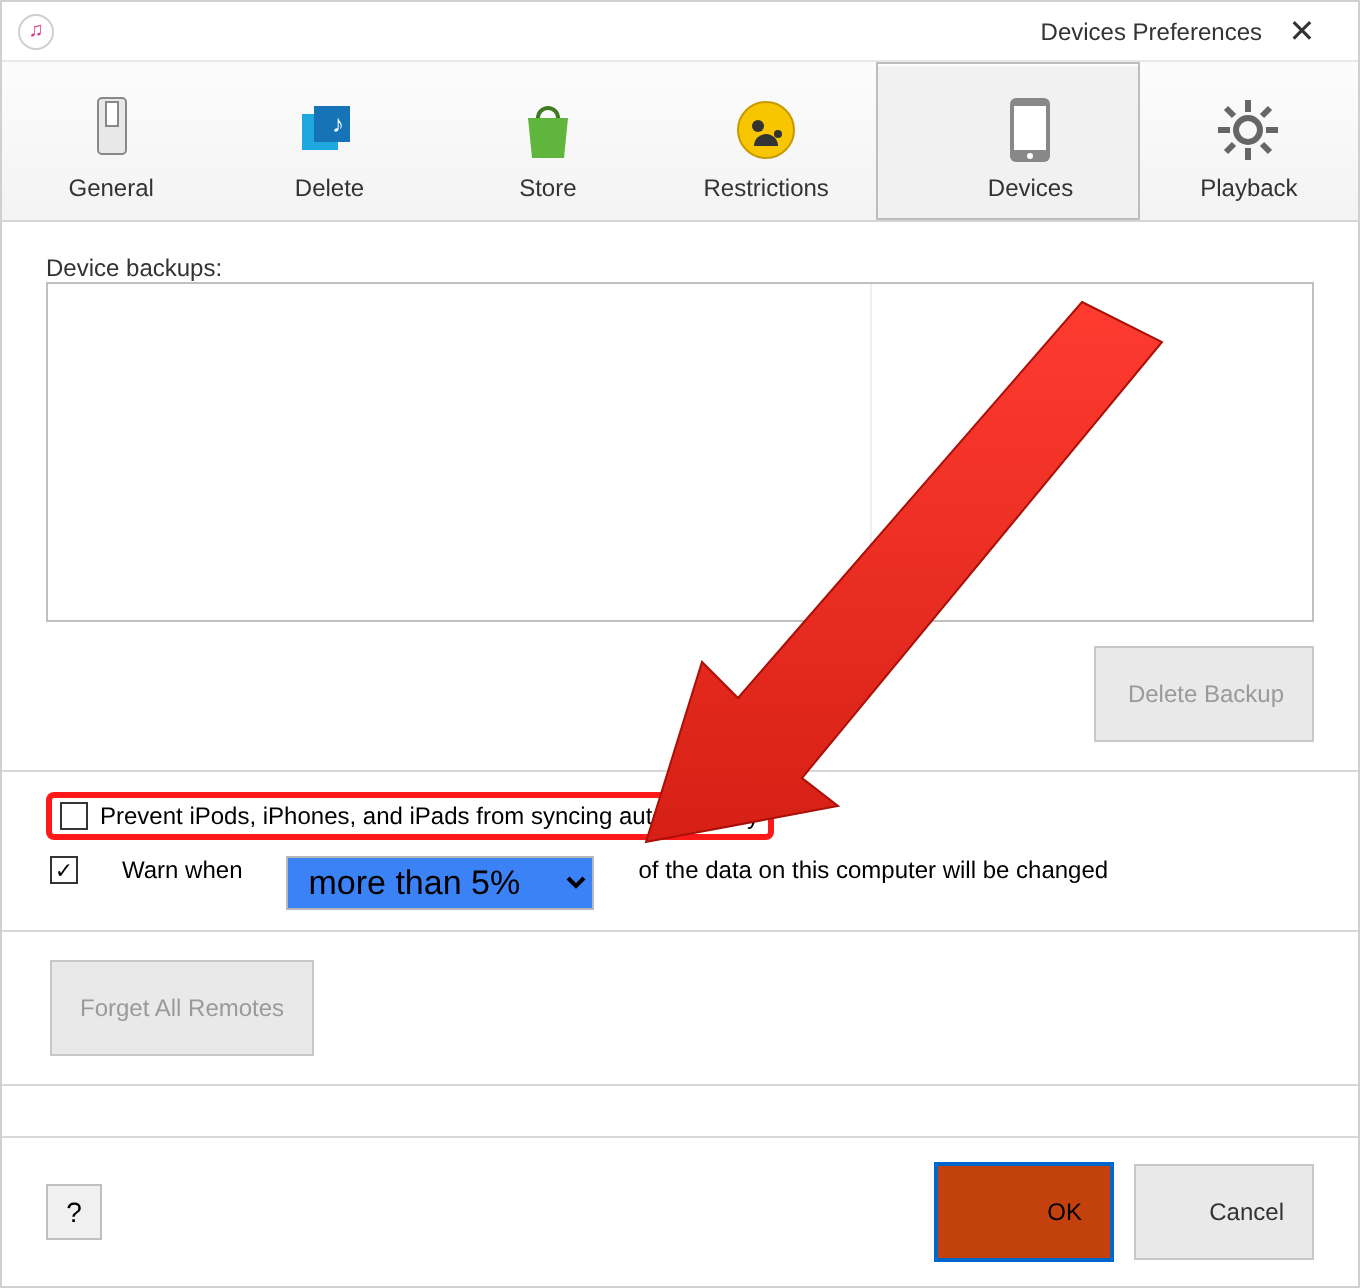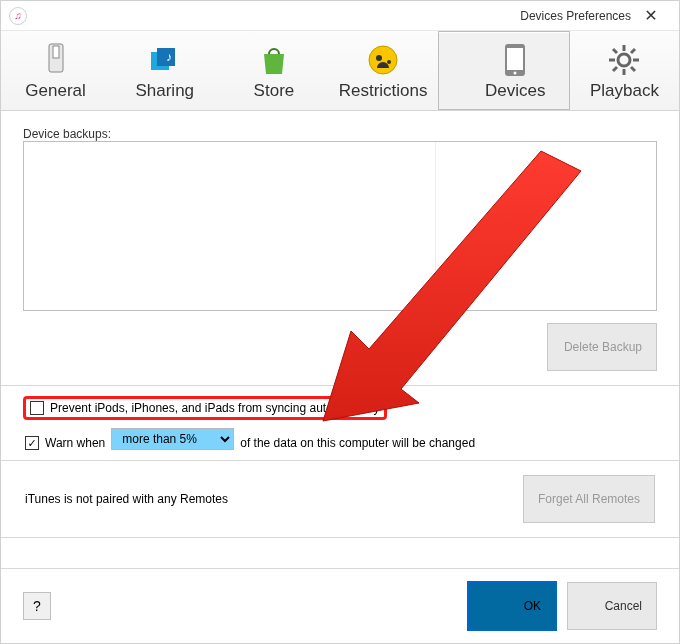--- a/index.html
+++ b/index.html
@@ -58,21 +58,21 @@
     background:#f1f1f1;
     box-shadow: inset 0 1px 0 #fff;
     padding-left: 25px;
   }
   .toolbar .tab .ticon {
     height:44px;
     display:flex; align-items:center; justify-content:center;
     color:#444;
   }
   .toolbar .tab .tlabel {
-    font-size:17px;
+    font-size:12px;
     color:#333;
   }
 
   .content {
     padding: 16px 22px 0;
   }
   .section-label {
     font-size:12px;
     color:#333;
     margin-bottom:0;
@@ -100,45 +100,45 @@
     font-size:12px;
     text-align:right;
     cursor:pointer;
   }
   .btn.disabled {
     color:#9a9a9a;
     cursor:default;
   }
   .btn.primary {
     border:2px solid #0066cc;
-    background:#0369a1;
+    background:#c2410c;
     color:#000;
   }
 
   .hr { border-top:1px solid #d8d8d8; margin:0 -22px; }
 
   .opt-row {
-    display:flex; align-items:flex-end;
+    display:flex; align-items:flex-start;
     padding:6px 2px;
-    gap:6px;
+    gap:22px;
   }
   .chk {
     width:14px; height:14px;
     border:1px solid #333;
     display:inline-flex; align-items:center; justify-content:center;
     font-size:11px;
     background:#fff;
   }
   .chk.checked::after { content:"✓"; font-size:11px; color:#000; }
 
   select.inline {
-    font-size:12px;
+    font-size:17px;
     padding:2px 20px 2px 6px;
     border:1px solid #b8b8b8;
-    background:#7dd3fc;
+    background:#3b82f6;
   }
 
   .highlight-box {
     border:3px solid #ff1a1a;
     border-radius:4px;
     padding:2px 4px;
     display:inline-flex;
     align-items:center;
     gap:6px;
     margin:6px 0 2px;
@@ -197,21 +197,21 @@
     <span class="tlabel">General</span>
   </div>
   <div class="tab">
     <span class="ticon">
       <svg width="34" height="34" viewBox="0 0 34 34">
           <rect x="3" y="9" width="18" height="18" fill="#1fa8e0"></rect>
           <rect x="9" y="5" width="18" height="18" fill="#1573b6"></rect>
           <text x="18" y="18" font-size="12" fill="#fff">♪</text>
         </svg>
     </span>
-    <span class="tlabel">Sharing</span>
+    <span class="tlabel">Delete</span>
   </div>
   <div class="tab">
     <span class="ticon">
       <svg width="28" height="32" viewBox="0 0 28 32">
           <path d="M4 10h20l-2 20H6z" fill="#60b53c"></path>
           <path d="M9 10a5 5 0 0110 0" fill="none" stroke="#3d7a22" stroke-width="2"></path>
         </svg>
     </span>
     <span class="tlabel">Store</span>
   </div>
@@ -279,21 +279,20 @@
       <select class="inline">
         <option>more than 5%</option>
       </select>
       <span>of the data on this computer will be changed</span>
     </div>
   </div>
 
   <div class="hr"></div>
 
   <div class="pair-row">
-    <span>iTunes is not paired with any Remotes</span>
     <span class="btn disabled">Forget All Remotes</span>
   </div>
 
 
   <div class="hr"></div>
 </div>
 
 <div class="footer">
   <span class="help-btn">?</span>
   <span class="spacer"></span>

